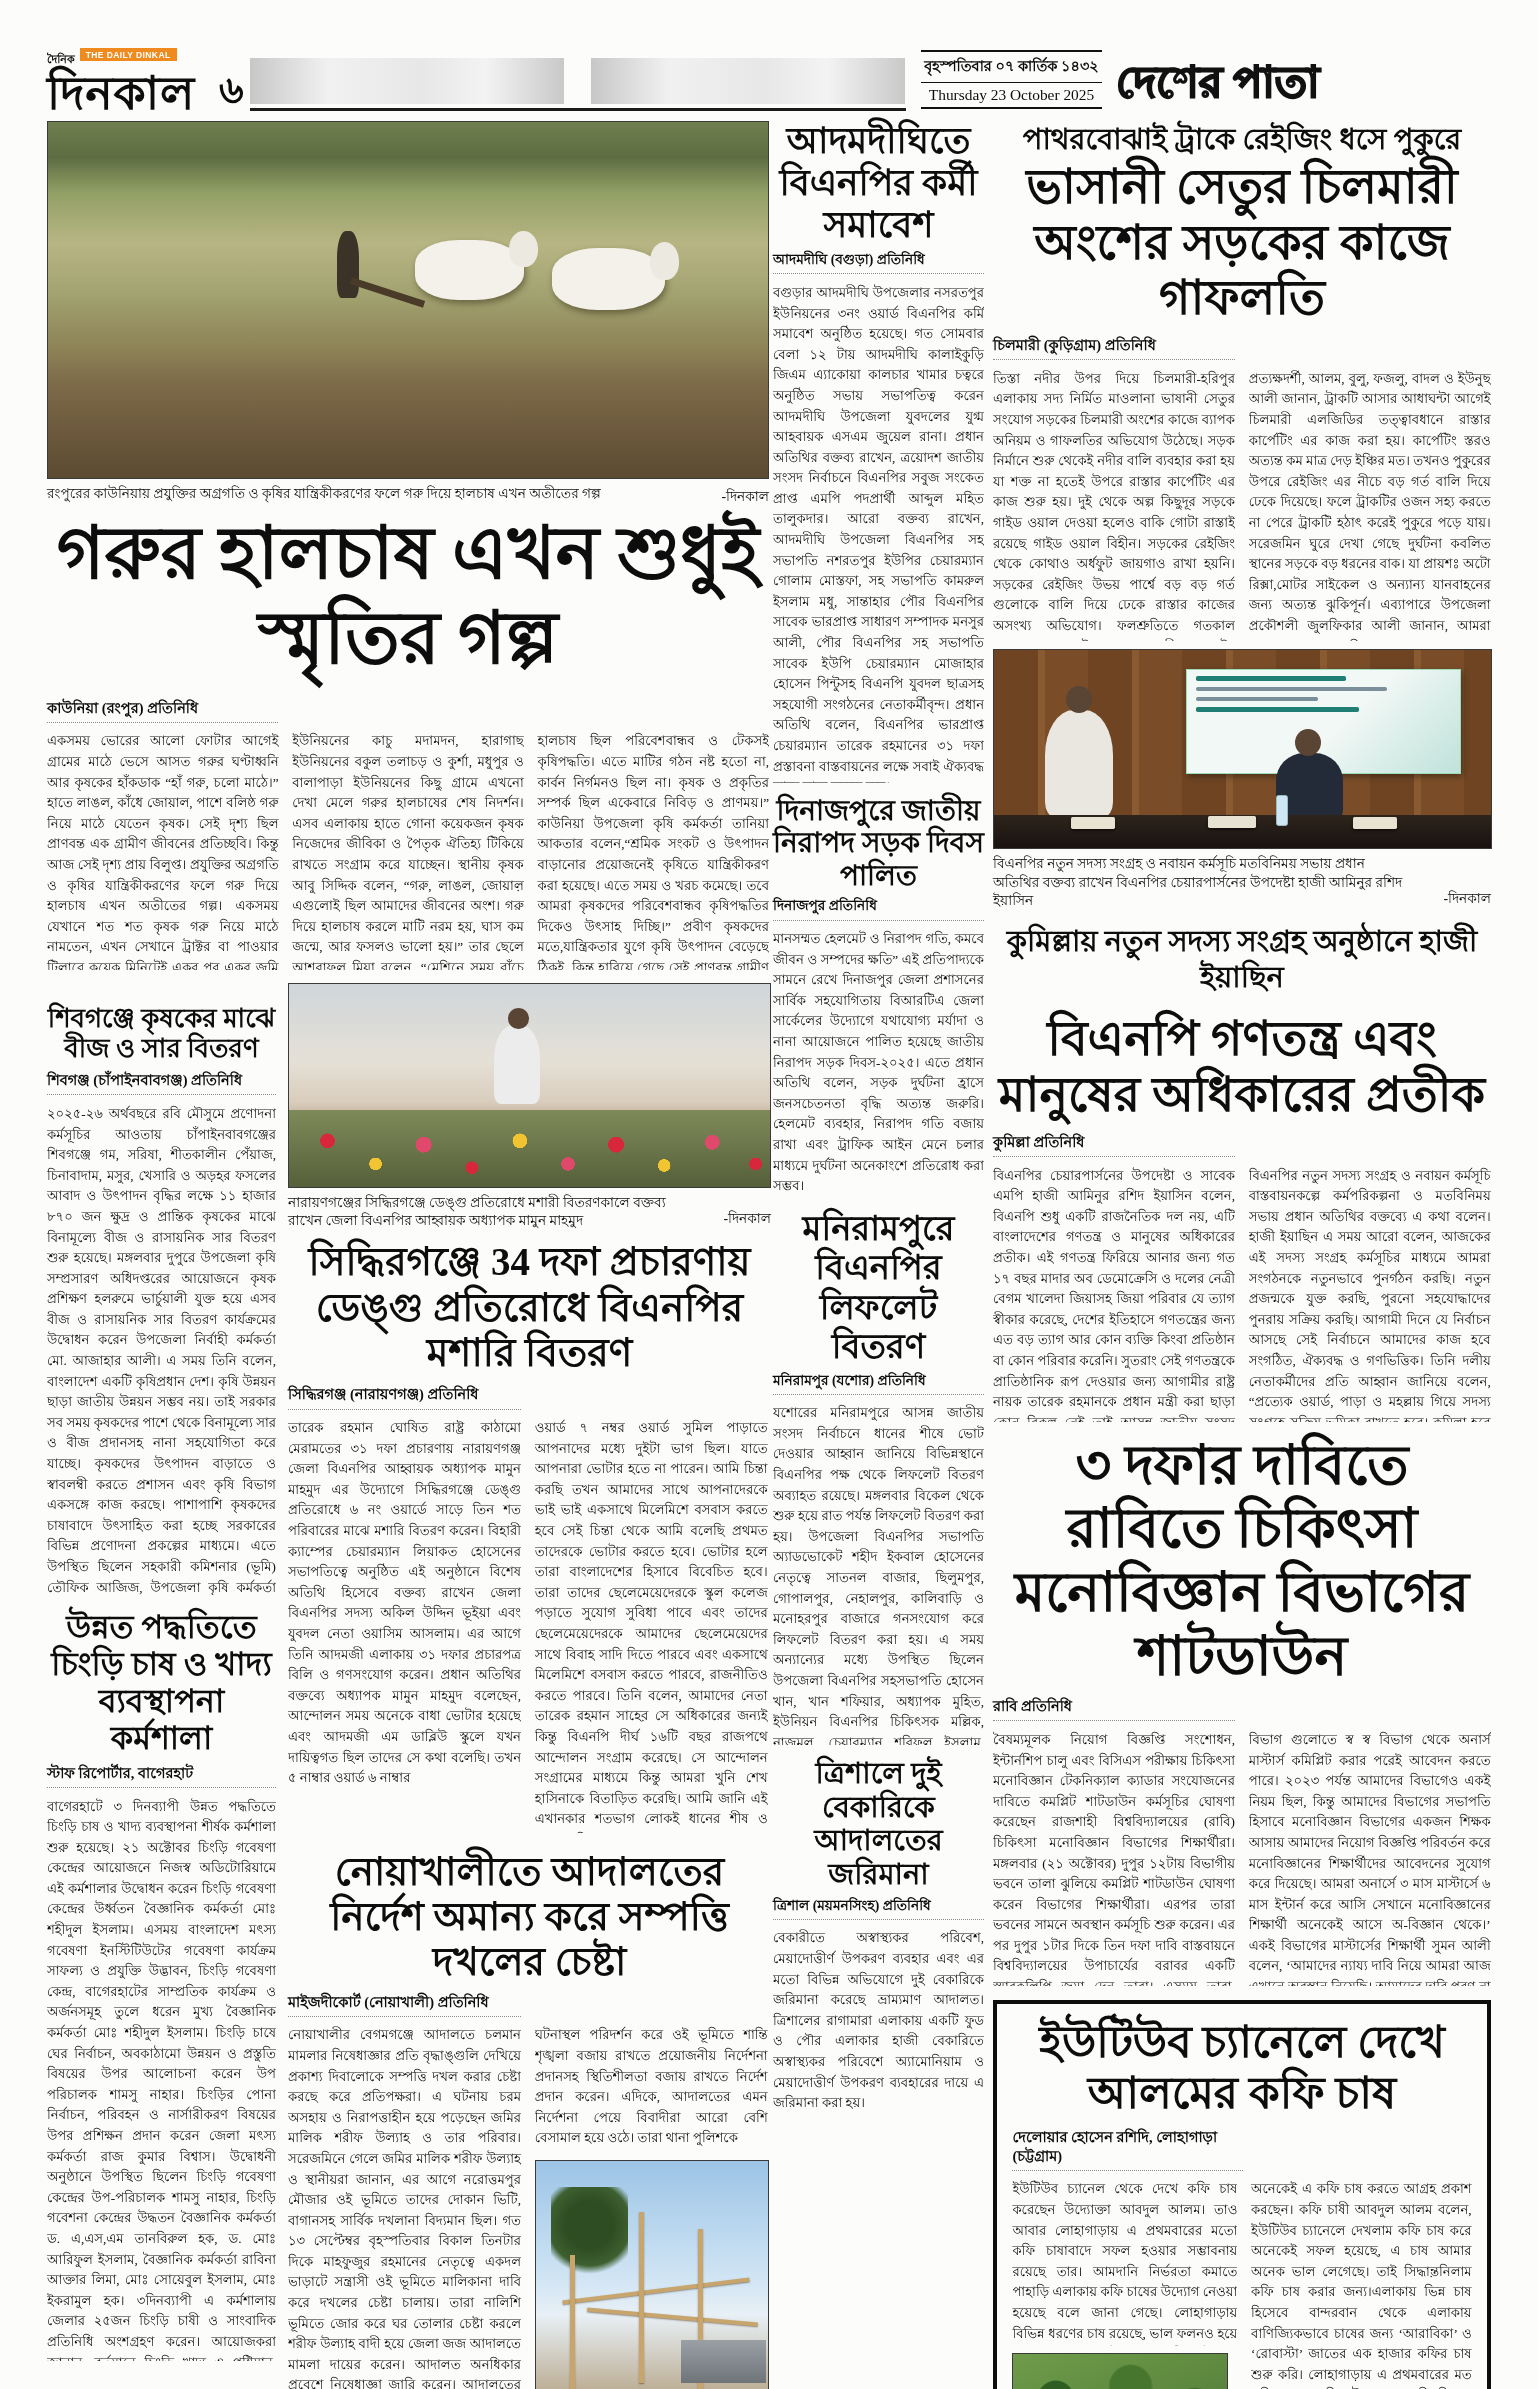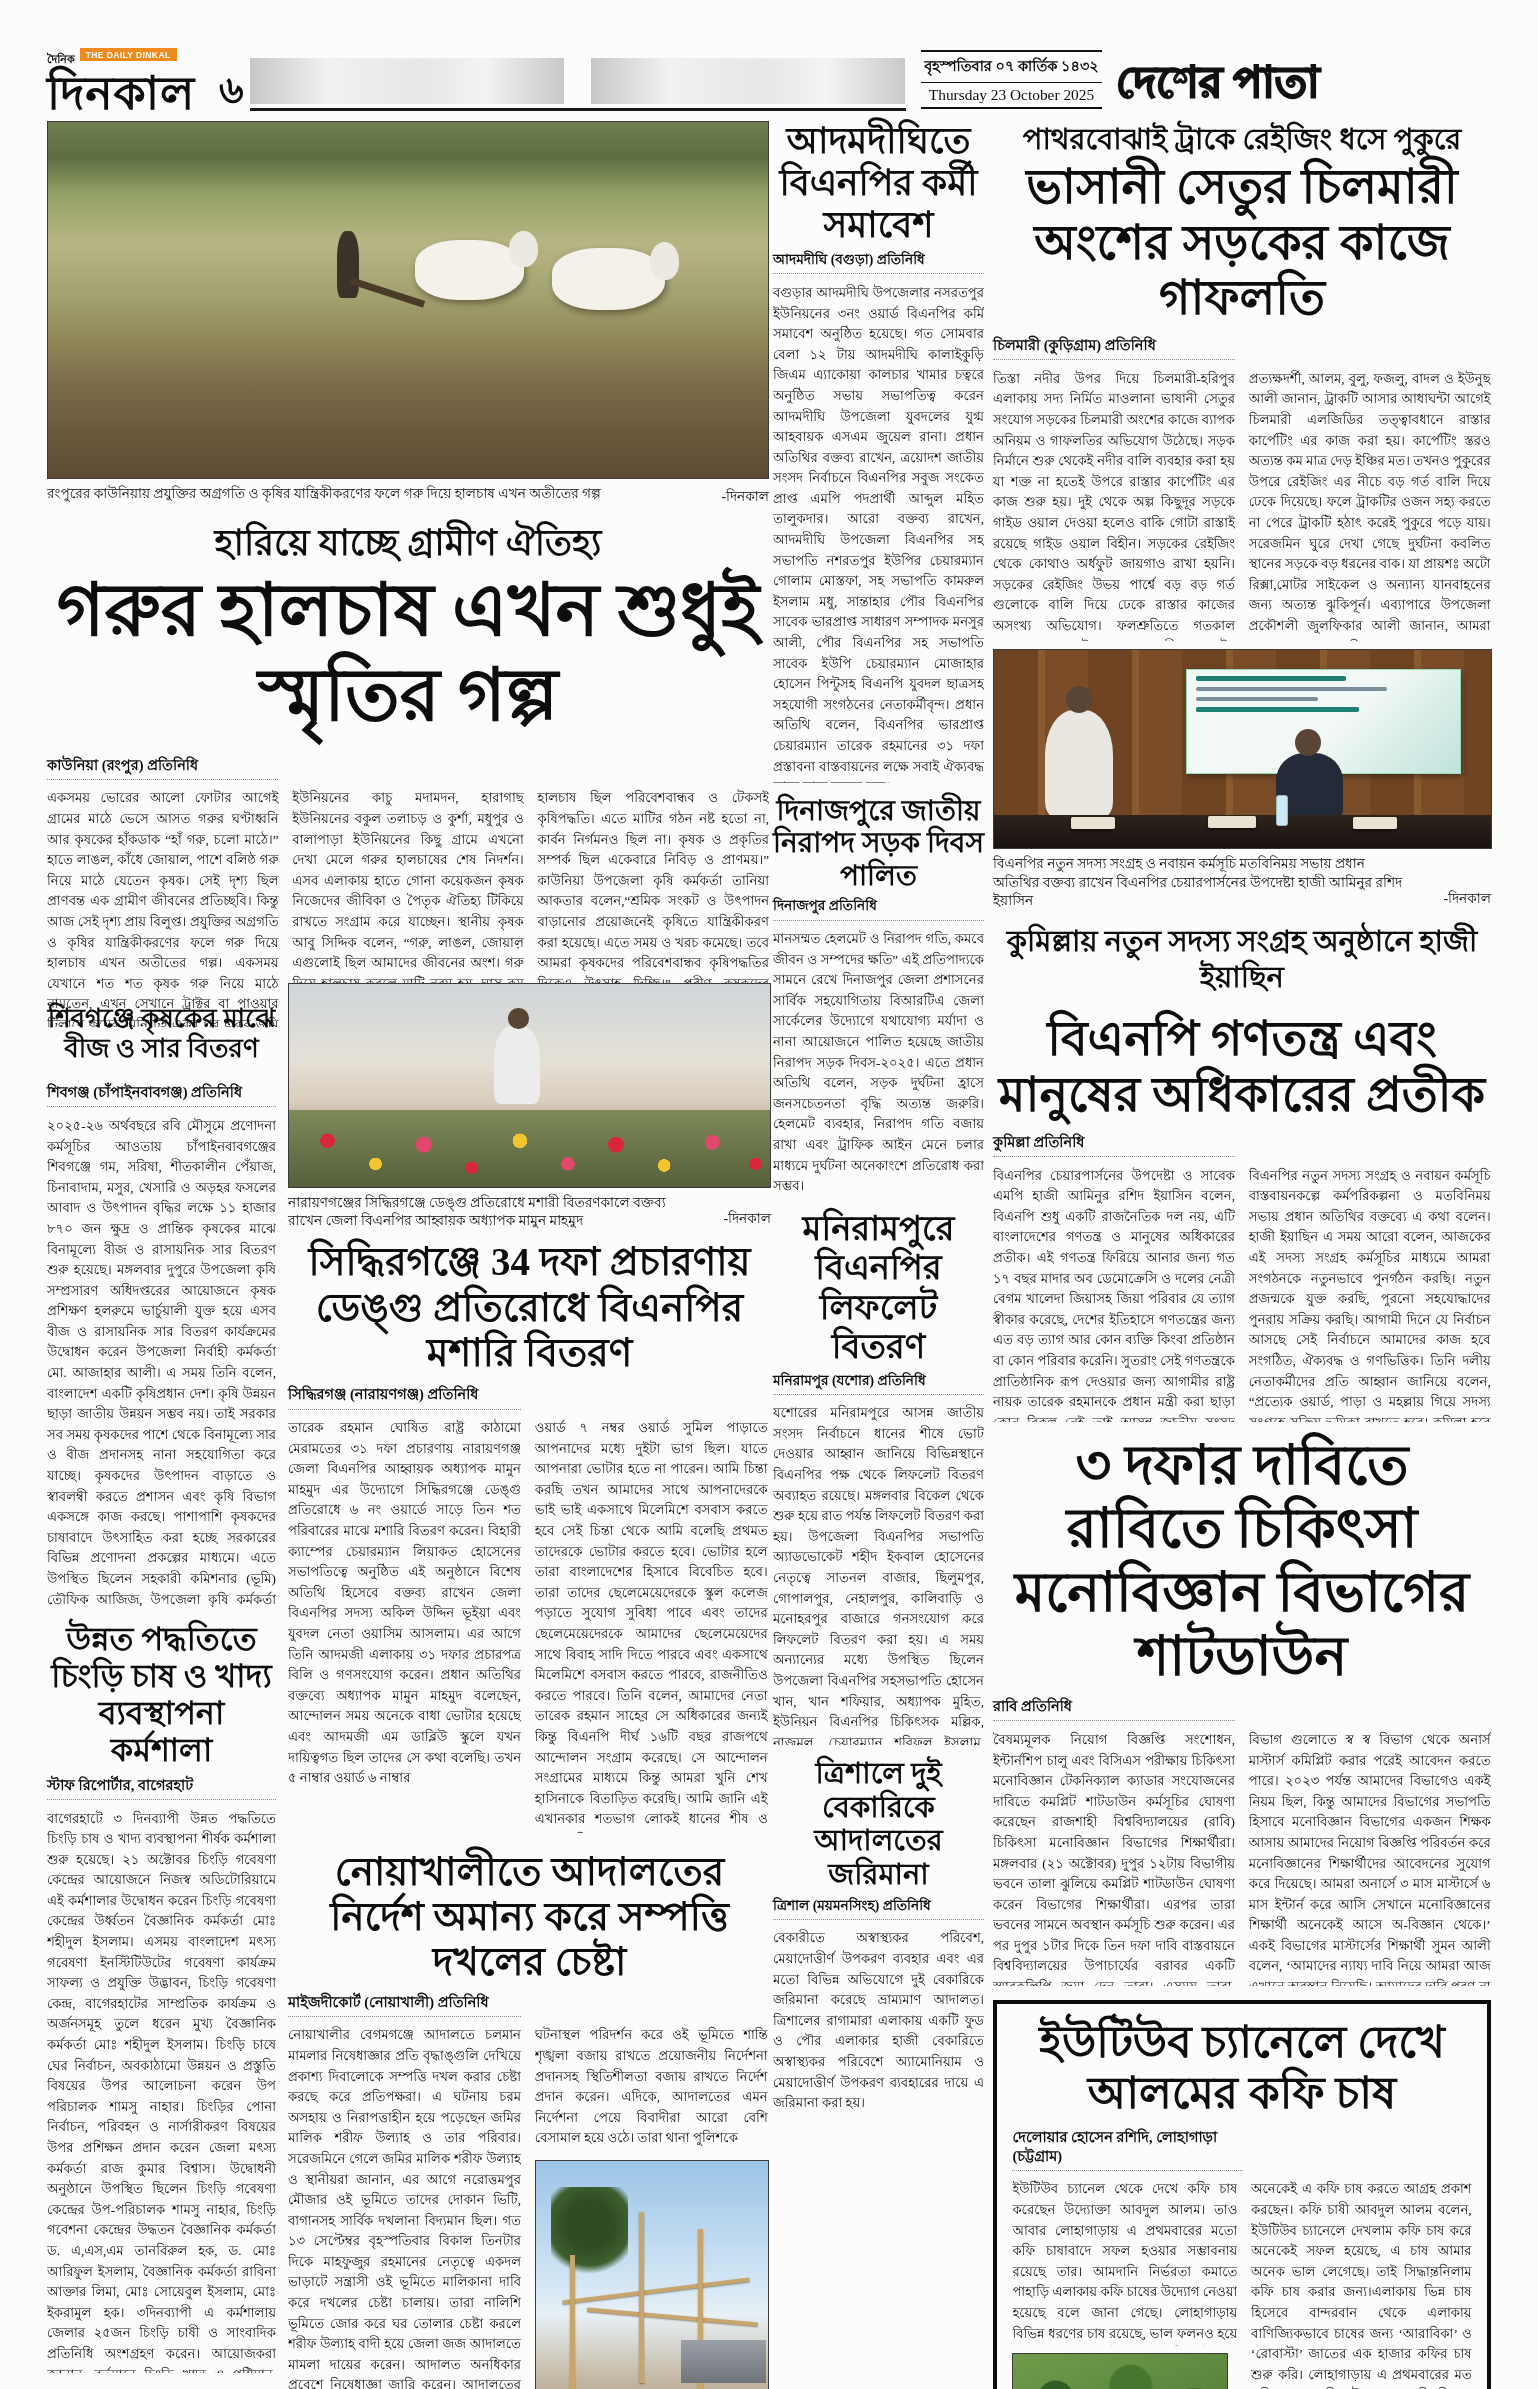--- a/index.html
+++ b/index.html
@@ -109,37 +109,36 @@
       <div class="plow" style="left:301px;top:167px;width:77px;height:6.8px;"></div>
       <div class="cow" style="left:367px;top:118px;width:109px;height:60px;"></div>
       <div class="cow-head" style="left:461px;top:109px;width:29px;height:36px;"></div>
       <div class="cow" style="left:504px;top:126px;width:113px;height:62px;"></div>
       <div class="cow-head" style="left:602px;top:120px;width:29px;height:38px;"></div>
     </div>
     <div class="cap-row">
       <div class="caption">রংপুরের কাউনিয়ায় প্রযুক্তির অগ্রগতি ও কৃষির যান্ত্রিকীকরণের ফলে গরু দিয়ে হালচাষ এখন অতীতের গল্প</div>
       <div class="credit">-দিনকাল</div>
     </div>
-    <div class="kicker" style="font-size:36px;margin-top:12px;">হারিয়ে যাচ্ছে গ্রামীণ ঐতিহ্য</div>
     <div class="headline" style="font-size:73px;margin-top:3.4px;">গরুর হালচাষ এখন শুধুই স্মৃতির গল্প</div>
     <div style="margin-top:17px;width:231px;">
       <div class="byline">কাউনিয়া (রংপুর) প্রতিনিধি</div>
       <div class="byline-rule"></div>
     </div>
     <div class="cols" style="margin-top:0;">
       <div class="body-text" style="width:232px;height:239px;">একসময় ভোরের আলো ফোটার আগেই গ্রামের মাঠে ভেসে আসত গরুর ঘণ্টাধ্বনি আর কৃষকের হাঁকডাক “হাঁ গরু, চলো মাঠে।” হাতে লাঙল, কাঁধে জোয়াল, পাশে বলিষ্ঠ গরু নিয়ে মাঠে যেতেন কৃষক। সেই দৃশ্য ছিল প্রাণবন্ত এক গ্রামীণ জীবনের প্রতিচ্ছবি। কিন্তু আজ সেই দৃশ্য প্রায় বিলুপ্ত। প্রযুক্তির অগ্রগতি ও কৃষির যান্ত্রিকীকরণের ফলে গরু দিয়ে হালচাষ এখন অতীতের গল্প। একসময় যেখানে শত শত কৃষক গরু নিয়ে মাঠে নামতেন, এখন সেখানে ট্রাক্টর বা পাওয়ার টিলারে কয়েক মিনিটেই একর পর একর জমি চাষ হয়ে যায়। সময় ও খরচ কমলেও হারিয়ে যাচ্ছে মাটির গন্ধ, গরুর ঘণ্টাধ্বনি আর কৃষকের সেই সুরেলা ডাক।</div>
       <div class="body-text" style="width:232px;height:239px;">ইউনিয়নের কাচু মদামদন, হারাগাছ ইউনিয়নের বকুল তলাচড় ও কুর্শা, মধুপুর ও বালাপাড়া ইউনিয়নের কিছু গ্রামে এখনো দেখা মেলে গরুর হালচাষের শেষ নিদর্শন। এসব এলাকায় হাতে গোনা কয়েকজন কৃষক নিজেদের জীবিকা ও পৈতৃক ঐতিহ্য টিকিয়ে রাখতে সংগ্রাম করে যাচ্ছেন। স্থানীয় কৃষক আবু সিদ্দিক বলেন, “গরু, লাঙল, জোয়াল় এগুলোই ছিল আমাদের জীবনের অংশ। গরু দিয়ে হালচাষ করলে মাটি নরম হয়, ঘাস কম জন্মে, আর ফসলও ভালো হয়।” তার ছেলে আশরাফুল মিয়া বলেন, “মেশিনে সময় বাঁচে ঠিকই, কিন্তু গরু দিয়ে চাষের সময় যে মাটির গন্ধ আর আনন্দ পাওয়া যায়, তা কোনো মেশিনে নেই।”</div>
       <div class="body-text" style="width:232px;height:239px;">হালচাষ ছিল পরিবেশবান্ধব ও টেকসই কৃষিপদ্ধতি। এতে মাটির গঠন নষ্ট হতো না, কার্বন নির্গমনও ছিল না। কৃষক ও প্রকৃতির সম্পর্ক ছিল একেবারে নিবিড় ও প্রাণময়।” কাউনিয়া উপজেলা কৃষি কর্মকর্তা তানিয়া আকতার বলেন,“শ্রমিক সংকট ও উৎপাদন বাড়ানোর প্রয়োজনেই কৃষিতে যান্ত্রিকীকরণ করা হয়েছে। এতে সময় ও খরচ কমেছে। তবে আমরা কৃষকদের পরিবেশবান্ধব কৃষিপদ্ধতির দিকেও উৎসাহ দিচ্ছি।” প্রবীণ কৃষকদের মতে,যান্ত্রিকতার যুগে কৃষি উৎপাদন বেড়েছে ঠিকই, কিন্তু হারিয়ে গেছে সেই প্রাণবন্ত গ্রামীণ জীবনের সৌরভ। ভোরবেলার গরুর ঘণ্টাধ্বনি, মাটির গন্ধে ভরা মাঠ আর কৃষকের কণ্ঠের সুর় সবই এখন শুধুই স্মৃতি।</div>
     </div>
   </div>
 
   <div class="abs" style="left:47px;top:996px;width:229px;">
     <div>
       <div class="headline" style="font-size:26px;margin-top:8px;">শিবগঞ্জে কৃষকের মাঝে বীজ ও সার বিতরণ</div>
-      <div class="byline" style="margin-top:19px;">শিবগঞ্জ (চাঁপাইনবাবগঞ্জ) প্রতিনিধি</div>
+      <div class="byline" style="margin-top:7px;">শিবগঞ্জ (চাঁপাইনবাবগঞ্জ) প্রতিনিধি</div>
       <div class="byline-rule"></div>
       <div class="body-text" style="max-height:491px;">২০২৫-২৬ অর্থবছরে রবি মৌসুমে প্রণোদনা কর্মসূচির আওতায় চাঁপাইনবাবগঞ্জের শিবগঞ্জে গম, সরিষা, শীতকালীন পেঁয়াজ, চিনাবাদাম, মসুর, খেসারি ও অড়হর ফসলের আবাদ ও উৎপাদন বৃদ্ধির লক্ষে ১১ হাজার ৮৭০ জন ক্ষুদ্র ও প্রান্তিক কৃষকের মাঝে বিনামূল্যে বীজ ও রাসায়নিক সার বিতরণ শুরু হয়েছে। মঙ্গলবার দুপুরে উপজেলা কৃষি সম্প্রসারণ অধিদপ্তরের আয়োজনে কৃষক প্রশিক্ষণ হলরুমে ভার্চুয়ালী যুক্ত হয়ে এসব বীজ ও রাসায়নিক সার বিতরণ কার্যক্রমের উদ্বোধন করেন উপজেলা নির্বাহী কর্মকর্তা মো. আজাহার আলী। এ সময় তিনি বলেন, বাংলাদেশ একটি কৃষিপ্রধান দেশ। কৃষি উন্নয়ন ছাড়া জাতীয় উন্নয়ন সম্ভব নয়। তাই সরকার সব সময় কৃষকদের পাশে থেকে বিনামূল্যে সার ও বীজ প্রদানসহ নানা সহযোগিতা করে যাচ্ছে। কৃষকদের উৎপাদন বাড়াতে ও স্বাবলম্বী করতে প্রশাসন এবং কৃষি বিভাগ একসঙ্গে কাজ করছে। পাশাপাশি কৃষকদের চাষাবাদে উৎসাহিত করা হচ্ছে সরকারের বিভিন্ন প্রণোদনা প্রকল্পের মাধ্যমে। এতে উপস্থিত ছিলেন সহকারী কমিশনার (ভূমি) তৌফিক আজিজ, উপজেলা কৃষি কর্মকর্তা নয়ন মিয়া ও সিনিয়র উপজেলা মৎস্য কর্মকর্তা সঞ্জয় কুমার সরকারসহ অন্যরা।</div>
     </div>
     <div style="margin-top:13.7px;">
       <div class="headline" style="font-size:32px;">উন্নত পদ্ধতিতে চিংড়ি চাষ ও খাদ্য ব্যবস্থাপনা কর্মশালা</div>
       <div class="byline" style="margin-top:6.8px;">স্টাফ রিপোর্টার, বাগেরহাট</div>
       <div class="byline-rule"></div>
       <div class="body-text" style="max-height:564px;">বাগেরহাটে ৩ দিনব্যাপী উন্নত পদ্ধতিতে চিংড়ি চাষ ও খাদ্য ব্যবস্থাপনা শীর্ষক কর্মশালা শুরু হয়েছে। ২১ অক্টোবর চিংড়ি গবেষণা কেন্দ্রের আয়োজনে নিজস্ব অডিটোরিয়ামে এই কর্মশালার উদ্বোধন করেন চিংড়ি গবেষণা কেন্দ্রের উর্ধ্বতন বৈজ্ঞানিক কর্মকর্তা মোঃ শহীদুল ইসলাম। এসময় বাংলাদেশ মৎস্য গবেষণা ইনস্টিটিউটের গবেষণা কার্যক্রম সাফল্য ও প্রযুক্তি উদ্ভাবন, চিংড়ি গবেষণা কেন্দ্র, বাগেরহাটের সাম্প্রতিক কার্যক্রম ও অর্জনসমূহ তুলে ধরেন মুখ্য বৈজ্ঞানিক কর্মকর্তা মোঃ শহীদুল ইসলাম। চিংড়ি চাষে ঘের নির্বাচন, অবকাঠামো উন্নয়ন ও প্রস্তুতি বিষয়ের উপর আলোচনা করেন উপ পরিচালক শামসু নাহার। চিংড়ির পোনা নির্বাচন, পরিবহন ও নার্সারীকরণ বিষয়ের উপর প্রশিক্ষন প্রদান করেন জেলা মৎস্য কর্মকর্তা রাজ কুমার বিশ্বাস। উদ্বোধনী অনুষ্ঠানে উপস্থিত ছিলেন চিংড়ি গবেষণা কেন্দ্রের উপ-পরিচালক শামসু নাহার, চিংড়ি গবেশনা কেন্দ্রের উদ্ধতন বৈজ্ঞানিক কর্মকর্তা ড. এ,এস,এম তানবিরুল হক, ড. মোঃ আরিফুল ইসলাম, বৈজ্ঞানিক কর্মকর্তা রাবিনা আক্তার লিমা, মোঃ সোয়েবুল ইসলাম, মোঃ ইকরামুল হক। ৩দিনব্যাপী এ কর্মশালায় জেলার ২৫জন চিংড়ি চাষী ও সাংবাদিক প্রতিনিধি অংশগ্রহণ করেন। আয়োজকরা জানান, বর্তমানে চিংড়ি খাদ্য ও পুষ্টিমান, চিংড়ির গুণগত মান উন্নয়ন এবং মাটি ও পানির গুণাগুণ বিষয়ক গবেষণা চলমান রয়েছে।</div>
     </div>
   </div>

